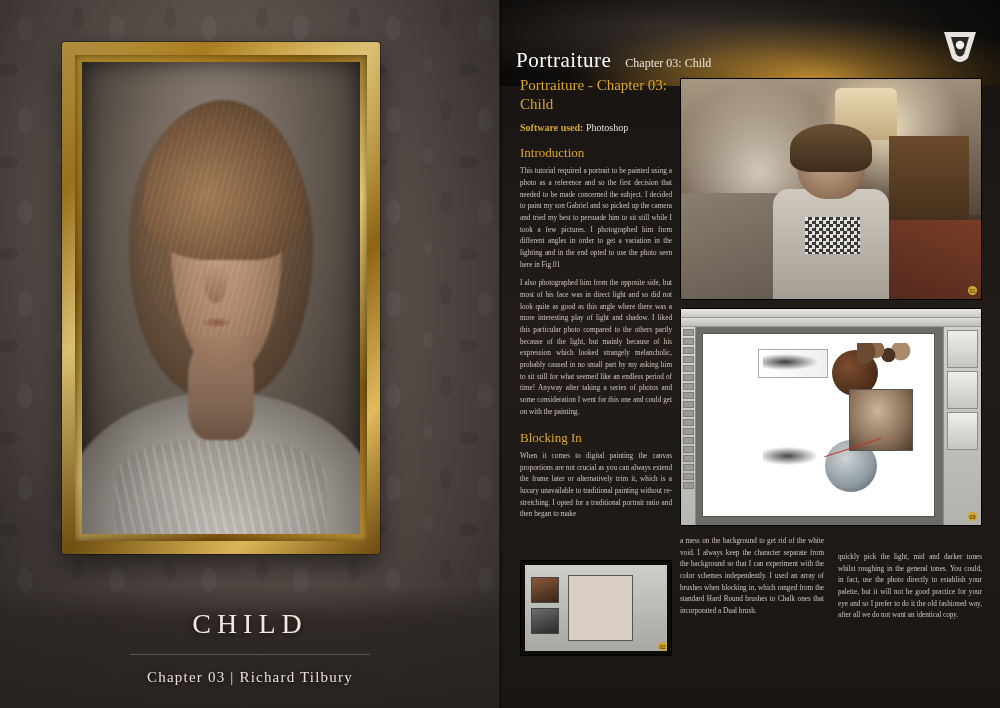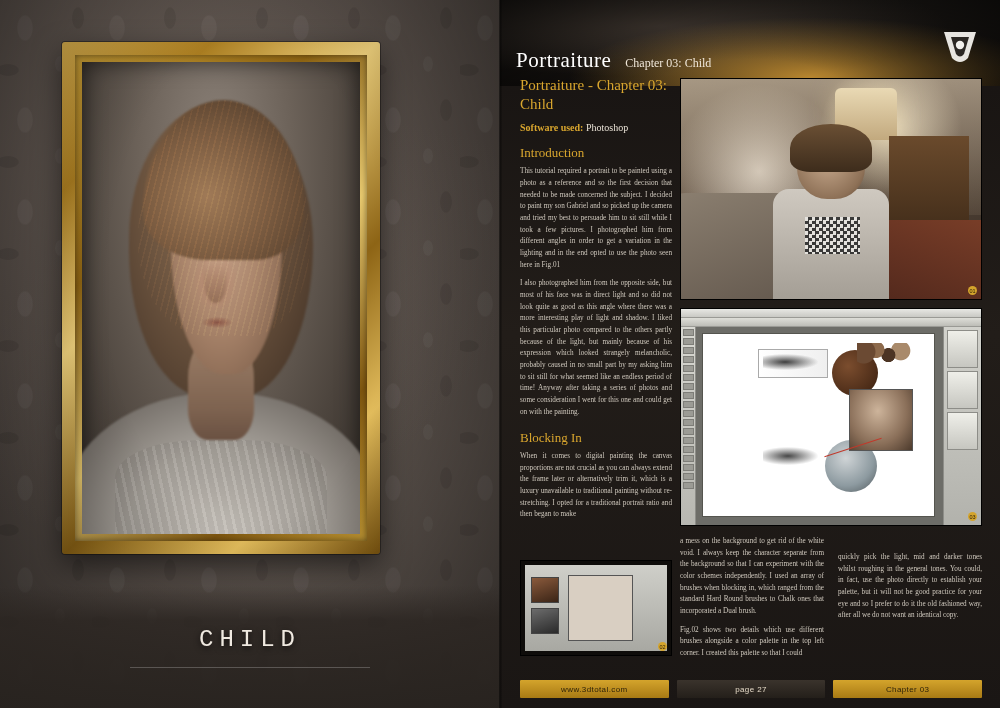--- a/index.html
+++ b/index.html
@@ -136,22 +136,22 @@
   }
 
   
   .left-caption {
     position: absolute; left: 0; right: 0; bottom: 0; height: 122px;
     background: linear-gradient(180deg, rgba(52,46,41,.0) 0%, rgba(44,38,34,.85) 28%, rgba(40,35,31,.95) 100%);
     display:flex; flex-direction:column; align-items:center; justify-content:center;
     gap: 14px;
   }
   .chapter-title {
-    color: #efe9e0; font-size: 24px; letter-spacing: 6px;
-    font-family: Liberation Mono, monospace; font-weight: 400;
+    color: #efe9e0; font-size: 28px; letter-spacing: 6px;
+    font-family: Liberation Serif, serif; font-weight: 400;
     text-shadow: 0 2px 6px rgba(0,0,0,.7);
   }
   .chapter-sub {
     color: #e7e0d6; font-size: 15px; letter-spacing: 1.2px;
     text-shadow: 0 1px 4px rgba(0,0,0,.7);
   }
   .caption-rule { width: 240px; height:1px; background: rgba(255,255,255,.22); }
 
   
   .right-page {
@@ -370,20 +370,21 @@
           <div class="p-shirt-fold"></div>
         </div>
       </div>
     </div>
 
     <div class="vignette-left"></div>
 
     <div class="left-caption">
       <div class="chapter-title">CHILD</div>
       <div class="caption-rule"></div>
+      <div class="chapter-sub">Chapter 03 | Richard Tilbury</div>
     </div>
   </div>
 
   <div class="right-page">
     <div class="rp-dark"></div>
     <div class="rp-photo-band"></div>
 
     <div class="masthead">
       <span class="m1">Portraiture</span>
       <span class="m2">Chapter 03: Child</span>
@@ -474,27 +475,21 @@
       <div class="fig2-ui">
         <div class="fig2-thumb"></div>
         <div class="fig2-thumb2"></div>
         <div class="fig2-doc"></div>
       </div>
       <div class="fignum" style="right:4px; bottom:4px;">02</div>
     </div>
 
     <div class="col-mid">
       <p class="body-txt">a mess on the background to get rid of the white void. I always keep the character separate from the background so that I can experiment with the color schemes independently. I used an array of brushes when blocking in, which ranged from the standard Hard Round brushes to Chalk ones that incorporated a Dual brush.</p>
-      <p class="body-txt">Fig.02 shows two details which use different brushes alongside a color palette in the top left corner. I created this palette so that I could</p>
     </div>
     <div class="col-right">
       <p class="body-txt">quickly pick the light, mid and darker tones whilst roughing in the general tones. You could, in fact, use the photo directly to establish your palette, but it will not be good practice for your eye and so I prefer to do it the old fashioned way, after all we do not want an identical copy.</p>
     </div>
 
-    <div class="footer">
-      <div class="fbar">www.3dtotal.com</div>
-      <div class="fbar dark">page 27</div>
-      <div class="fbar">Chapter 03</div>
-    </div>
   </div>
 
   <div class="page-gutter"></div>
 </div>
 
 </body></html>

